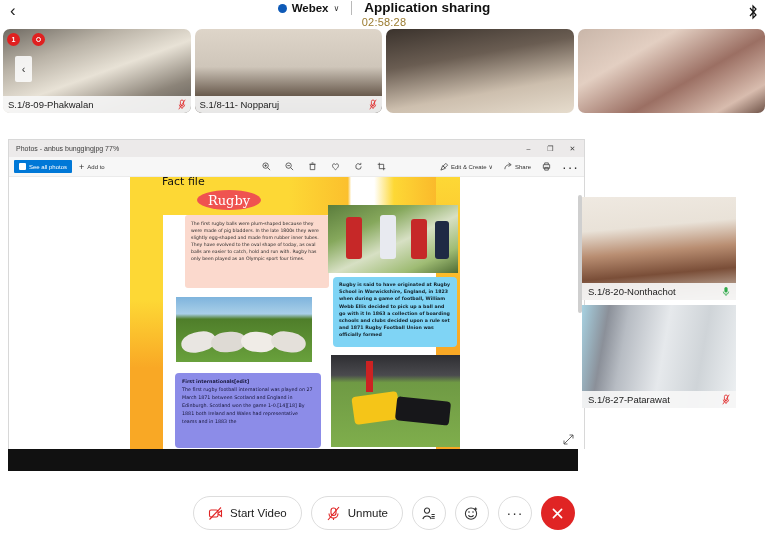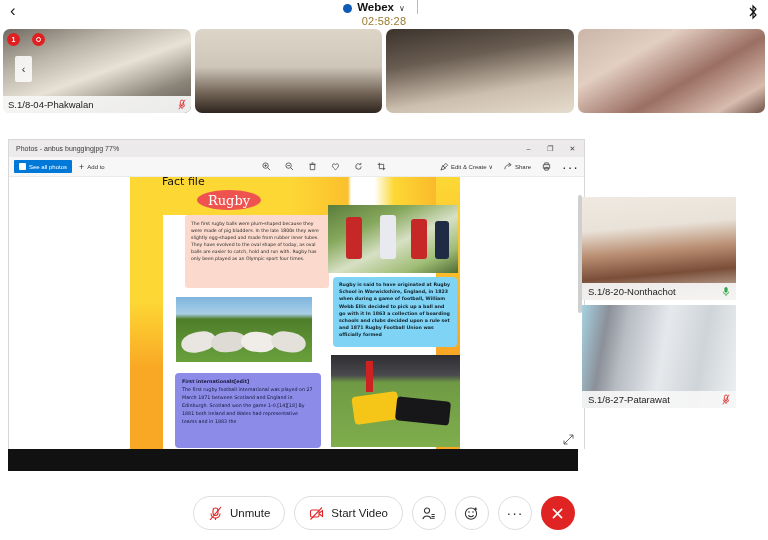--- a/index.html
+++ b/index.html
@@ -227,51 +227,60 @@
 <body>
 
 <div class="topbar">
   <div class="back-chevron">‹</div>
   <div class="topcenter">
     <div class="toprow">
       <span class="webex-dot"></span>
       <span class="webex-label">Webex</span>
       <span class="webex-caret">∨</span>
       <span class="topdivider"></span>
+      <span class="app-sharing">Application sharing</span>
     </div>
     <div class="timer">02:58:28</div>
   </div>
   <svg class="bt-icon" viewBox="0 0 12 16">
     <path d="M3 4 L9 11 L6 14 V2 L9 5 L3 12" fill="none" stroke="#111" stroke-width="1.2"></path>
   </svg>
 </div>
 
 <div class="strip">
 
   <div class="thumb">
     <div class="vid bg1"></div>
     <div class="badges">
       <div class="badge">1</div>
       <div class="badge rec">
           <span></span>
         </div>
     </div>
     <div class="strip-prev">‹</div>
     <div class="namebar">
-      <span class="nm">S.1/8-04-Phakwalan</span>
+      <span class="nm">S.1/8-09-Phakwalan</span>
       <svg class="mic-muted" viewBox="0 0 8 11">
         <rect x="2.4" y="1" width="3.2" height="5.6" rx="1.6" fill="none" stroke="#e02424" stroke-width="0.8"></rect>
         <path d="M1.3 5.6 a2.7 2.7 0 0 0 5.4 0 M4 8.3 V10" fill="none" stroke="#e02424" stroke-width="0.8"></path>
         <path d="M0.8 10.3 L7.2 0.7" stroke="#e02424" stroke-width="0.8"></path>
       </svg>
     </div>
   </div>
 
   <div class="thumb">
     <div class="vid bg2"></div>
+    <div class="namebar">
+      <span class="nm">S.1/8-11- Nopparuj</span>
+      <svg class="mic-muted" viewBox="0 0 8 11">
+        <rect x="2.4" y="1" width="3.2" height="5.6" rx="1.6" fill="none" stroke="#e02424" stroke-width="0.8"></rect>
+        <path d="M1.3 5.6 a2.7 2.7 0 0 0 5.4 0 M4 8.3 V10" fill="none" stroke="#e02424" stroke-width="0.8"></path>
+        <path d="M0.8 10.3 L7.2 0.7" stroke="#e02424" stroke-width="0.8"></path>
+      </svg>
+    </div>
   </div>
 
   <div class="thumb">
     <div class="vid bg3"></div>
   </div>
 
   <div class="thumb">
     <div class="vid bg4"></div>
   </div>
 
@@ -425,34 +434,34 @@
       </svg>
     </div>
   </div>
 
 </div>
 
 <div class="bottombar">
 
   <div class="ctrl">
     <svg class="ic" viewBox="0 0 15 15">
+      <rect x="1.5" y="4" width="8.5" height="7" rx="1.6" fill="none" stroke="#e02424" stroke-width="1.1"></rect>
+      <path d="M10.3 7 L13.5 4.6 v5.8 L10.3 8" fill="none" stroke="#e02424" stroke-width="1.1"></path>
+      <path d="M1.5 13.5 L13 1.5" stroke="#e02424" stroke-width="1.1"></path>
+    </svg>
+    <span>Start Video</span>
+  </div>
+
+  <div class="ctrl">
+    <svg class="ic" viewBox="0 0 15 15">
       <rect x="5" y="2" width="5" height="7.5" rx="2.5" fill="none" stroke="#e02424" stroke-width="1.1"></rect>
       <path d="M3 7.6 a4.5 4.5 0 0 0 9 0 M7.5 12.1 V14" fill="none" stroke="#e02424" stroke-width="1.1"></path>
       <path d="M2 14 L13 1" stroke="#e02424" stroke-width="1.1"></path>
     </svg>
     <span>Unmute</span>
-  </div>
-
-  <div class="ctrl">
-    <svg class="ic" viewBox="0 0 15 15">
-      <rect x="1.5" y="4" width="8.5" height="7" rx="1.6" fill="none" stroke="#e02424" stroke-width="1.1"></rect>
-      <path d="M10.3 7 L13.5 4.6 v5.8 L10.3 8" fill="none" stroke="#e02424" stroke-width="1.1"></path>
-      <path d="M1.5 13.5 L13 1.5" stroke="#e02424" stroke-width="1.1"></path>
-    </svg>
-    <span>Start Video</span>
   </div>
 
   <div class="ctrl ctrl-round">
     <svg class="ic" viewBox="0 0 15 15">
       <circle cx="6" cy="4.6" r="2.6" fill="none" stroke="#333" stroke-width="1.05"></circle>
       <path d="M1.8 13 a4.4 4.4 0 0 1 8.4 0" fill="none" stroke="#333" stroke-width="1.05"></path>
       <path d="M10.5 8.5 h3.2 M10.5 10.4 h3.2 M10.5 12.3 h3.2" stroke="#333" stroke-width="1.05"></path>
     </svg>
   </div>
 

